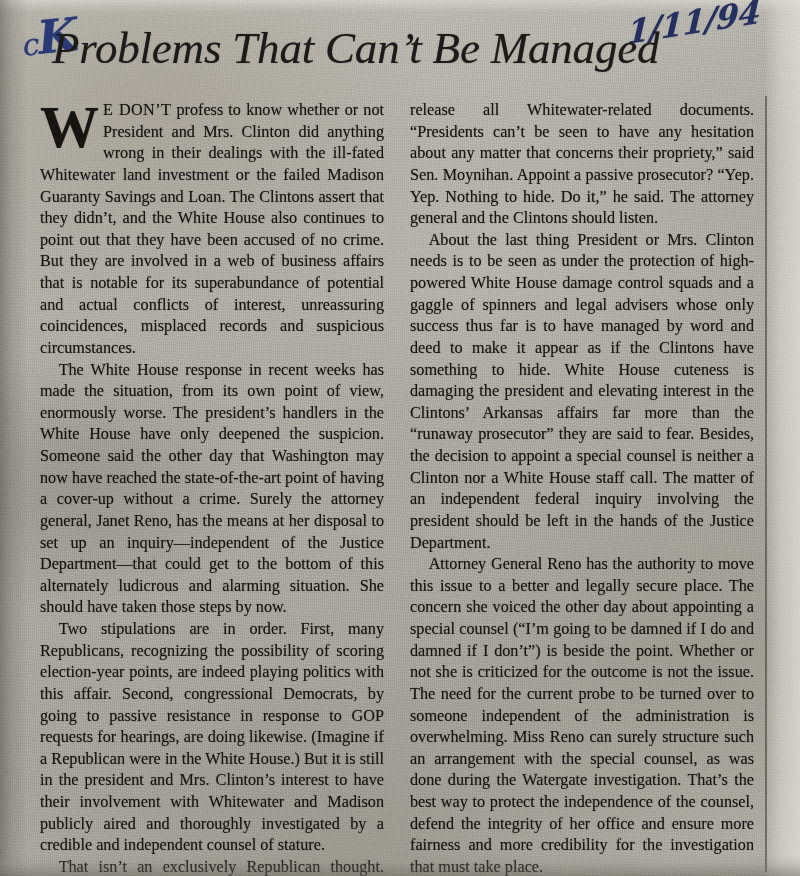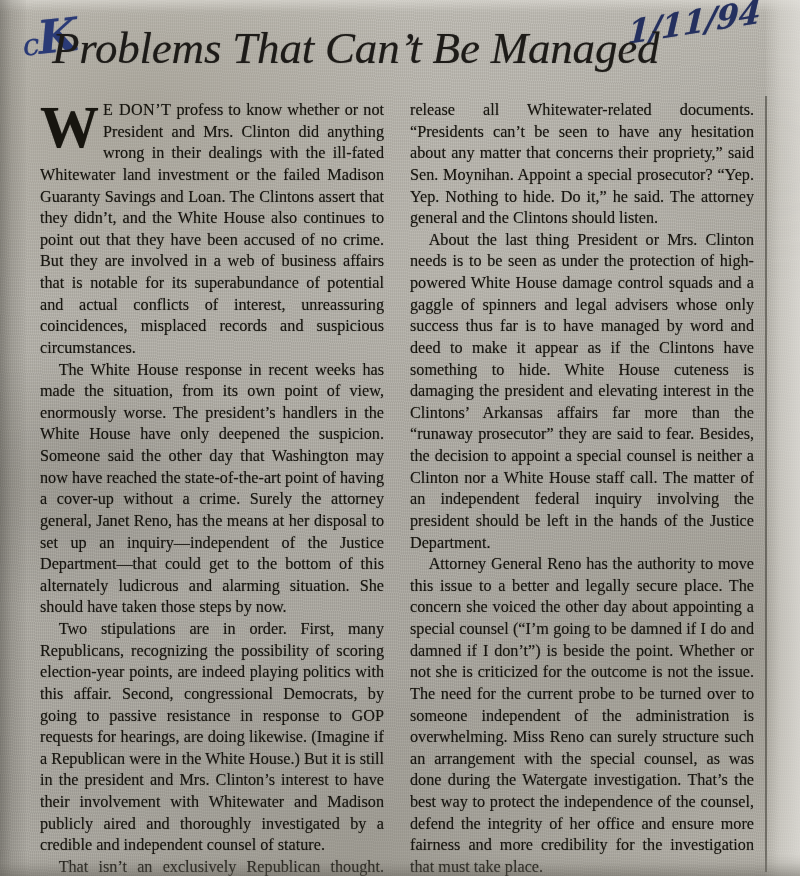--- a/index.html
+++ b/index.html
@@ -196,21 +196,21 @@
   <div class="columns">
 
     <div class="col">
       <p class="lead"><span class="dropcap">W</span><span class="smallcaps">E DON’T</span><span> profess to know whether or not President and Mrs. Clinton did anything wrong in their dealings with the ill-fated Whitewater land investment or the failed Madison Guaranty Savings and Loan. The Clintons assert that they didn’t, and the White House also continues to point out that they have been accused of no crime. But they are involved in a web of business affairs that is notable for its superabundance of potential and actual conflicts of interest, unreassuring coincidences, misplaced records and suspicious circumstances.</span></p>
       <p>The White House response in recent weeks has made the situation, from its own point of view, enormously worse. The president’s handlers in the White House have only deepened the suspicion. Someone said the other day that Washington may now have reached the state-of-the-art point of having a cover-up without a crime. Surely the attorney general, Janet Reno, has the means at her disposal to set up an inquiry—independent of the Justice Department—that could get to the bottom of this alternately ludicrous and alarming situation. She should have taken those steps by now.</p>
       <p>Two stipulations are in order. First, many Republicans, recognizing the possibility of scoring election-year points, are indeed playing politics with this affair. Second, congressional Democrats, by going to passive resistance in response to GOP requests for hearings, are doing likewise. (Imagine if a Republican were in the White House.) But it is still in the president and Mrs. Clinton’s interest to have their involvement with Whitewater and Madison publicly aired and thoroughly investigated by a credible and independent counsel of stature.</p>
       <p>That isn’t an exclusively Republican thought. Senior Democratic Sen. Daniel Patrick Moynihan has added his voice to calls for Mr. Clinton to</p>
     </div>
 
     <div class="col">
-      <p class="cont">release all Whitewater-related documents. “Presidents can’t be seen to have any hesitation about any matter that concerns their propriety,” said Sen. Moynihan. Appoint a special prosecutor? “Yep. Yep. Nothing to hide. Do it,” he said. The attorney general and the Clintons should listen.</p>
+      <p class="cont">release all Whitewater-related documents. “Presidents can’t be seen to have any hesitation about any matter that concerns their propriety,” said Sen. Moynihan. Appoint a passive prosecutor? “Yep. Yep. Nothing to hide. Do it,” he said. The attorney general and the Clintons should listen.</p>
       <p>About the last thing President or Mrs. Clinton needs is to be seen as under the protection of high-powered White House damage control squads and a gaggle of spinners and legal advisers whose only success thus far is to have managed by word and deed to make it appear as if the Clintons have something to hide. White House cuteness is damaging the president and elevating interest in the Clintons’ Arkansas affairs far more than the “runaway prosecutor” they are said to fear. Besides, the decision to appoint a special counsel is neither a Clinton nor a White House staff call. The matter of an independent federal inquiry involving the president should be left in the hands of the Justice Department.</p>
       <p>Attorney General Reno has the authority to move this issue to a better and legally secure place. The concern she voiced the other day about appointing a special counsel (“I’m going to be damned if I do and damned if I don’t”) is beside the point. Whether or not she is criticized for the outcome is not the issue. The need for the current probe to be turned over to someone independent of the administration is overwhelming. Miss Reno can surely structure such an arrangement with the special counsel, as was done during the Watergate investigation. That’s the best way to protect the independence of the counsel, defend the integrity of her office and ensure more fairness and more credibility for the investigation that must take place.</p>
     </div>
 
   </div>
 
   <div class="edge-bottom"></div>
   <div class="ink-overlay"></div>
 </div>
 

